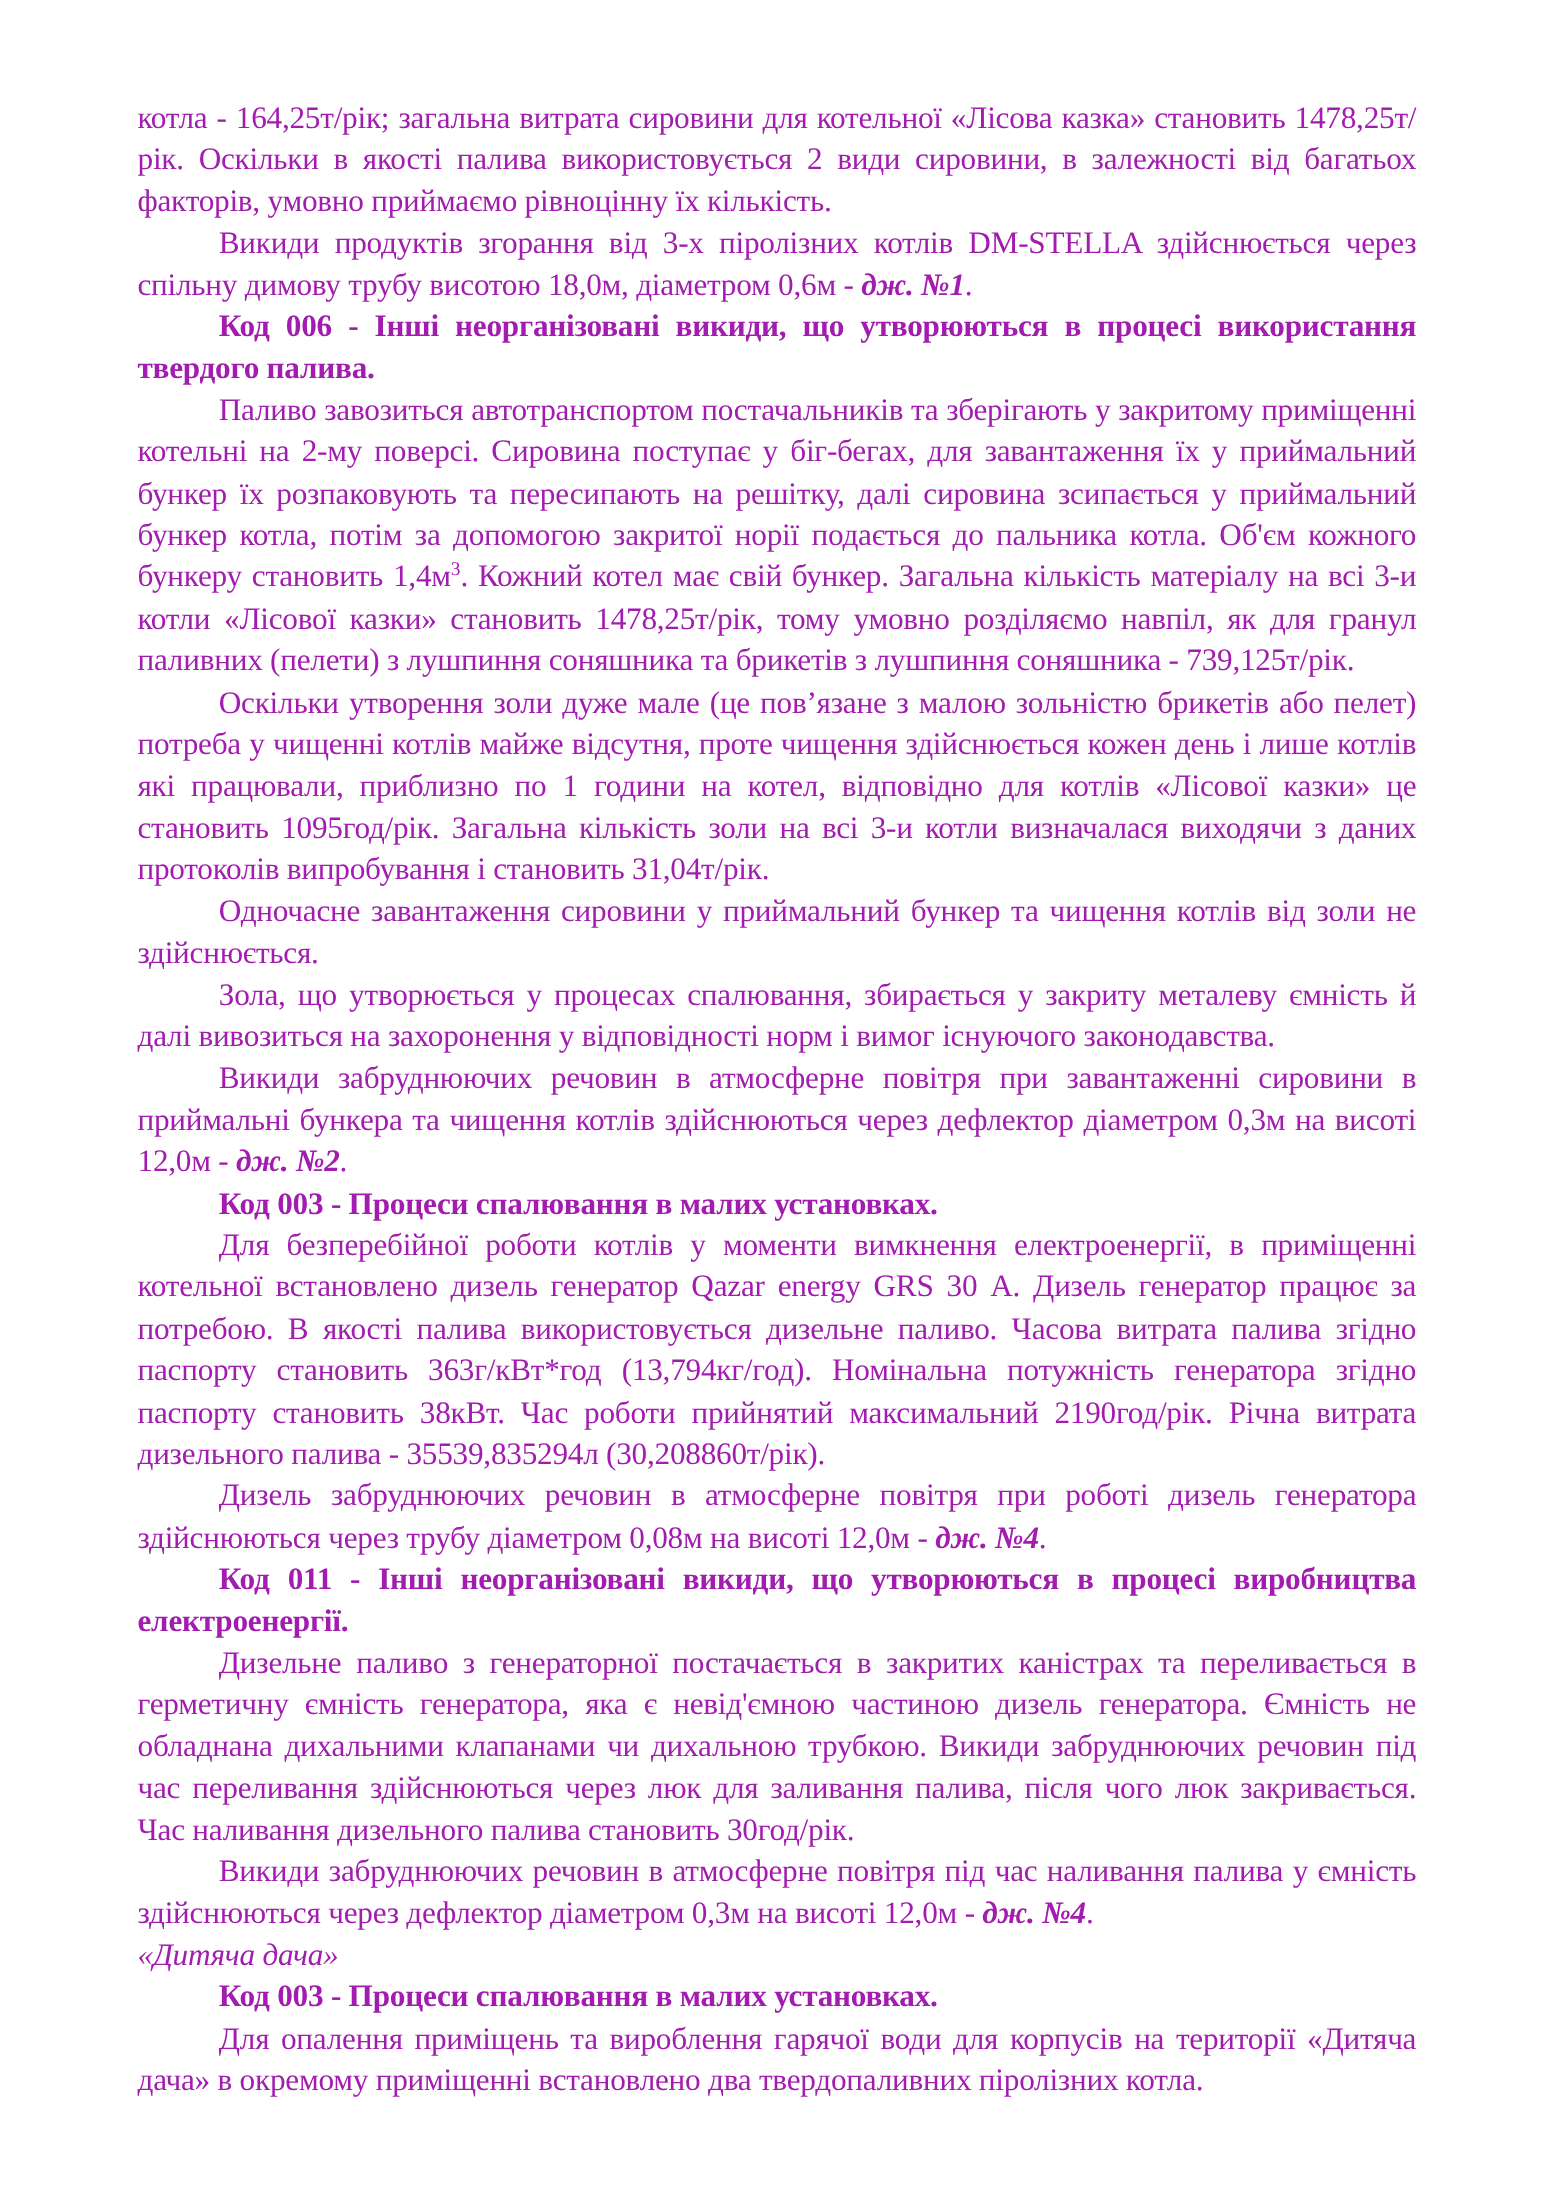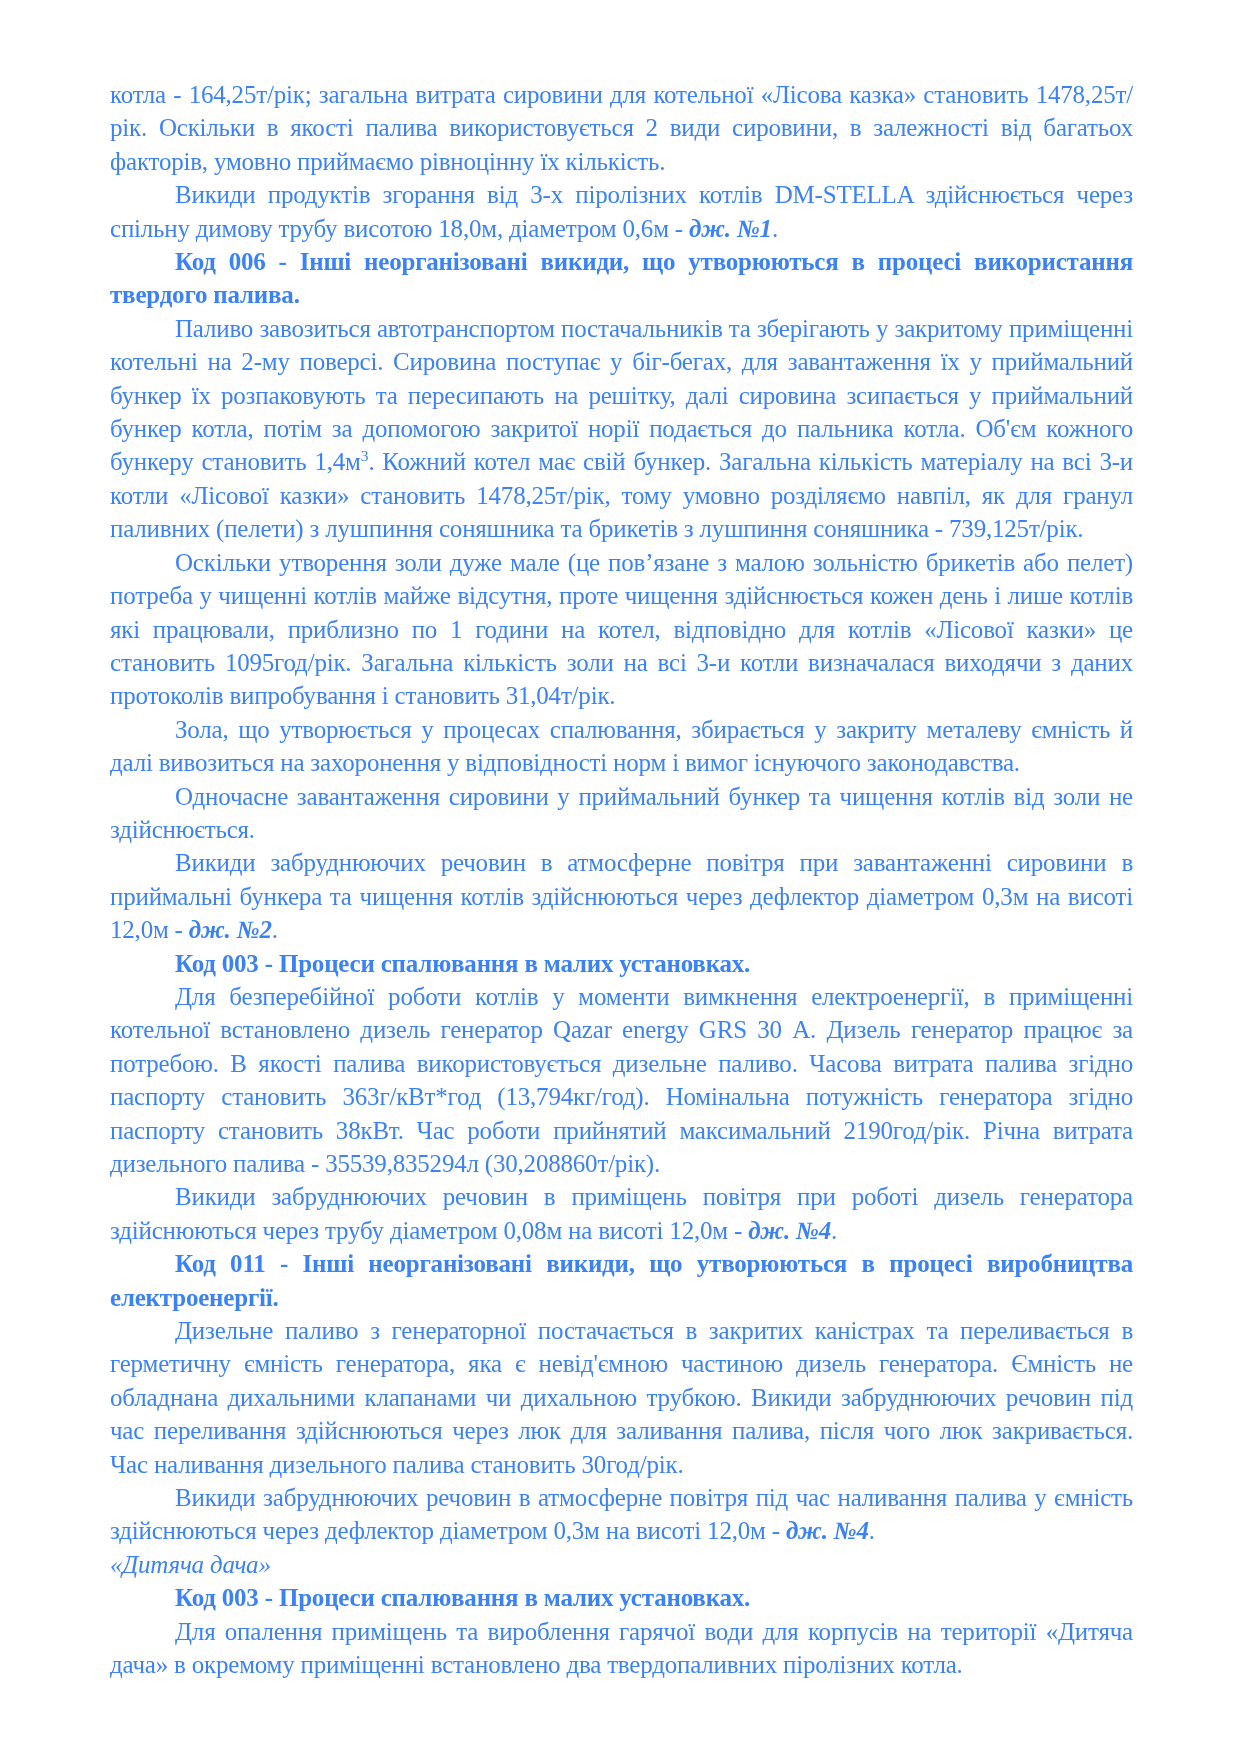--- a/index.html
+++ b/index.html
@@ -6,21 +6,21 @@
     margin: 0;
     padding: 0;
     background: #ffffff;
   }
   .page {
     position: relative;
     width: 1240px;
     height: 1755px;
     box-sizing: border-box;
     background: #ffffff;
-    color: #3b82f6;
+    color: #a21caf;
     padding: 78px 107px 0 110px;
     font-family: "Liberation Serif", serif;
     font-size: 25px;
     line-height: 33.4px;
     letter-spacing: -0.2px;
     overflow: hidden;
   }
   .para {
     margin: 0;
     text-align: justify;
@@ -43,26 +43,26 @@
 </head>
 <body>
 
 <div class="page">
   <div>
       <p class="para"><span>котла - 164,25т/рік; загальна витрата сировини для котельної «Лісова казка» становить 1478,25т/рік. Оскільки в якості палива використовується 2 види сировини, в залежності від багатьох факторів, умовно приймаємо рівноцінну їх кількість.</span></p>
       <p class="para indent"><span>Викиди продуктів згорання від 3-х піролізних котлів DM-STELLA здійснюється через спільну димову трубу висотою 18,0м, діаметром 0,6м - </span><span class="b i">дж. №1</span><span>.</span></p>
       <p class="para indent"><span class="b">Код 006 - Інші неорганізовані викиди, що утворюються в процесі використання твердого палива.</span></p>
       <p class="para indent"><span>Паливо завозиться автотранспортом постачальників та зберігають у закритому приміщенні котельні на 2-му поверсі. Сировина поступає у біг-бегах, для завантаження їх у приймальний бункер їх розпаковують та пересипають на решітку, далі сировина зсипається у приймальний бункер котла, потім за допомогою закритої норії подається до пальника котла. Об'єм кожного бункеру становить 1,4м</span><sup class="sp">3</sup><span>. Кожний котел має свій бункер. Загальна кількість матеріалу на всі 3-и котли «Лісової казки» становить 1478,25т/рік, тому умовно розділяємо навпіл, як для гранул паливних (пелети) з лушпиння соняшника та брикетів з лушпиння соняшника - 739,125т/рік.</span></p>
       <p class="para indent"><span>Оскільки утворення золи дуже мале (це пов’язане з малою зольністю брикетів або пелет) потреба у чищенні котлів майже відсутня, проте чищення здійснюється кожен день і лише котлів які працювали, приблизно по 1 години на котел, відповідно для котлів «Лісової казки» це становить 1095год/рік. Загальна кількість золи на всі 3-и котли визначалася виходячи з даних протоколів випробування і становить 31,04т/рік.</span></p>
+      <p class="para indent"><span>Одночасне завантаження сировини у приймальний бункер та чищення котлів від золи не здійснюється.</span></p>
       <p class="para indent"><span>Зола, що утворюється у процесах спалювання, збирається у закриту металеву ємність й далі вивозиться на захоронення у відповідності норм і вимог існуючого законодавства.</span></p>
-      <p class="para indent"><span>Одночасне завантаження сировини у приймальний бункер та чищення котлів від золи не здійснюється.</span></p>
       <p class="para indent"><span>Викиди забруднюючих речовин в атмосферне повітря при завантаженні сировини в приймальні бункера та чищення котлів здійснюються через дефлектор діаметром 0,3м на висоті 12,0м - </span><span class="b i">дж. №2</span><span>.</span></p>
       <p class="para indent"><span class="b">Код 003 - Процеси спалювання в малих установках.</span></p>
       <p class="para indent"><span>Для безперебійної роботи котлів у моменти вимкнення електроенергії, в приміщенні котельної встановлено дизель генератор Qazar energy GRS 30 А. Дизель генератор працює за потребою. В якості палива використовується дизельне паливо. Часова витрата палива згідно паспорту становить 363г/кВт*год (13,794кг/год). Номінальна потужність генератора згідно паспорту становить 38кВт. Час роботи прийнятий максимальний 2190год/рік. Річна витрата дизельного палива - 35539,835294л (30,208860т/рік).</span></p>
-      <p class="para indent"><span>Викиди забруднюючих речовин в приміщень повітря при роботі дизель генератора здійснюються через трубу діаметром 0,08м на висоті 12,0м - </span><span class="b i">дж. №4</span><span>.</span></p>
+      <p class="para indent"><span>Дизель забруднюючих речовин в атмосферне повітря при роботі дизель генератора здійснюються через трубу діаметром 0,08м на висоті 12,0м - </span><span class="b i">дж. №4</span><span>.</span></p>
       <p class="para indent"><span class="b">Код 011 - Інші неорганізовані викиди, що утворюються в процесі виробництва електроенергії.</span></p>
       <p class="para indent"><span>Дизельне паливо з генераторної постачається в закритих каністрах та переливається в герметичну ємність генератора, яка є невід'ємною частиною дизель генератора. Ємність не обладнана дихальними клапанами чи дихальною трубкою. Викиди забруднюючих речовин під час переливання здійснюються через люк для заливання палива, після чого люк закривається. Час наливання дизельного палива становить 30год/рік.</span></p>
       <p class="para indent"><span>Викиди забруднюючих речовин в атмосферне повітря під час наливання палива у ємність здійснюються через дефлектор діаметром 0,3м на висоті 12,0м - </span><span class="b i">дж. №4</span><span>.</span></p>
       <p class="para center"><span class="i">«Дитяча дача»</span></p>
       <p class="para indent"><span class="b">Код 003 - Процеси спалювання в малих установках.</span></p>
       <p class="para indent"><span>Для опалення приміщень та вироблення гарячої води для корпусів на території «Дитяча дача» в окремому приміщенні встановлено два твердопаливних піролізних котла.</span></p>
     </div>
 </div>
 
 </body></html>

